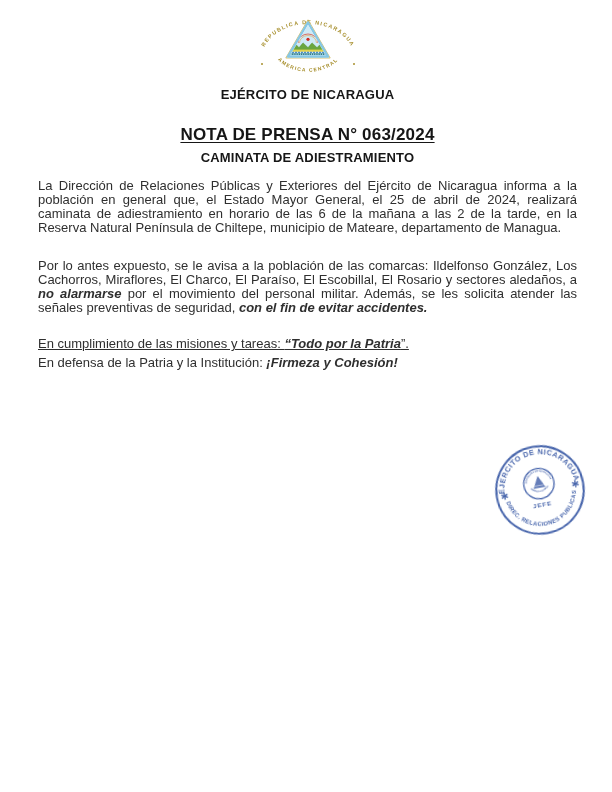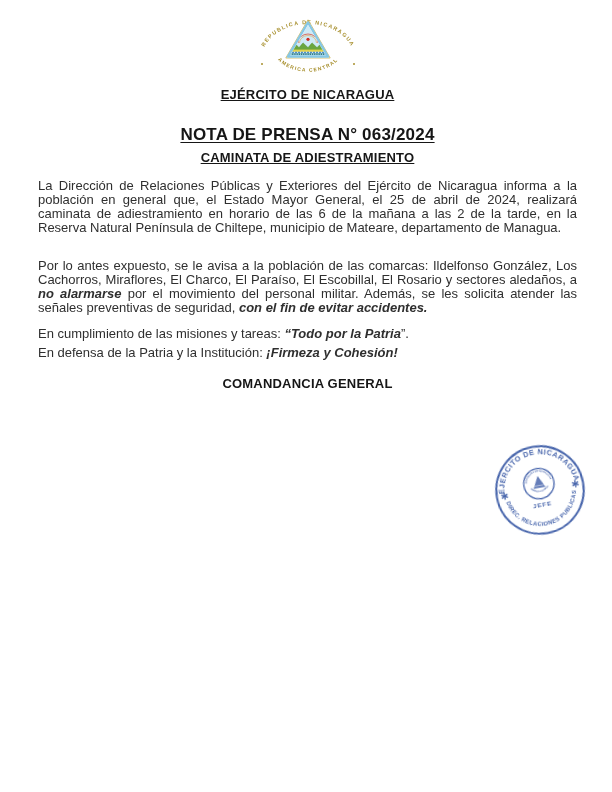--- a/index.html
+++ b/index.html
@@ -15,21 +15,21 @@
     position:relative;
     width:612px;height:792px;
     background:#ffffff;
     overflow:hidden;
   }
   .content{
     position:absolute;
     left:38px;right:35px;top:12px;
   }
   .emblem{display:block;margin:0 auto;}
-  .center{text-align:center;text-decoration:underline;}
+  .center{text-align:center;}
   .org-title{
     margin-top:14px;
     font-size:13px;font-weight:bold;
     color:var(--heading);
     line-height:14px;
     letter-spacing:.2px;
   }
   .press-note{
     margin-top:26px;
     font-size:17px;font-weight:bold;
@@ -48,21 +48,21 @@
     letter-spacing:.2px;
   }
   .body-text p{
     font-size:13px;
     line-height:14px;
     color:var(--text);
     text-align:justify;
   }
   .body-text p.p1{margin-top:14px;}
   .body-text p.p2{margin-top:24px;}
-  .body-text p.p3{margin-top:12px;}
+  .body-text p.p3{margin-top:22px;text-decoration:underline;}
   .body-text p.p4{margin-top:5px;}
   .body-text p.p5{margin-top:13px;}
   .b{font-weight:bold;}
   .i{font-style:italic;}
   .signature{
     margin-top:17px;
     text-align:center;
     font-size:13px;font-weight:bold;
     color:var(--heading);
     line-height:14.5px;
@@ -124,21 +124,20 @@
     <div class="subject center">CAMINATA DE ADIESTRAMIENTO</div>
 
     <div class="body-text">
       <p class="p1"><span>La Dirección de Relaciones Públicas y Exteriores del Ejército de Nicaragua informa a la población en general que, el Estado Mayor General, el 25 de abril de 2024, realizará caminata de adiestramiento en horario de las 6 de la mañana a las 2 de la tarde, en la Reserva Natural Península de Chiltepe, municipio de Mateare, departamento de Managua.</span></p>
       <p class="p2"><span>Por lo antes expuesto, se le avisa a la población de las comarcas: Ildelfonso González, Los Cachorros, Miraflores, El Charco, El Paraíso, El Escobillal, El Rosario y sectores aledaños, a </span><span class="b i">no alarmarse</span><span> por el movimiento del personal militar. Además, se les solicita atender las señales preventivas de seguridad, </span><span class="b i">con el fin de evitar accidentes.</span></p>
       <p class="p3"><span>En cumplimiento de las misiones y tareas: </span><span class="b i">“Todo por la Patria</span><span>”.</span></p>
       <p class="p4"><span>En defensa de la Patria y la Institución: </span><span class="b i">¡Firmeza y Cohesión!</span></p>
     </div>
 
     <div class="signature">
-      <div>COMANDANCIA GENERAL</div>
     </div>
   </div>
 
   <svg class="seal" viewBox="0 0 100 100" aria-hidden="true">
     <defs>
       <path id="seal-top-arc" d="M 11,50 A 39,39 0 0 1 89,50" fill="none"></path>
       <path id="seal-bottom-arc" d="M 11,50 A 39,39 0 0 0 89,50" fill="none"></path>
       <path id="seal-inner-top-arc" d="M 37,43 A 13,13 0 0 1 63,43" fill="none"></path>
       <path id="seal-inner-bottom-arc" d="M 39,45 A 12,12 0 0 0 61,45" fill="none"></path>
     </defs>

